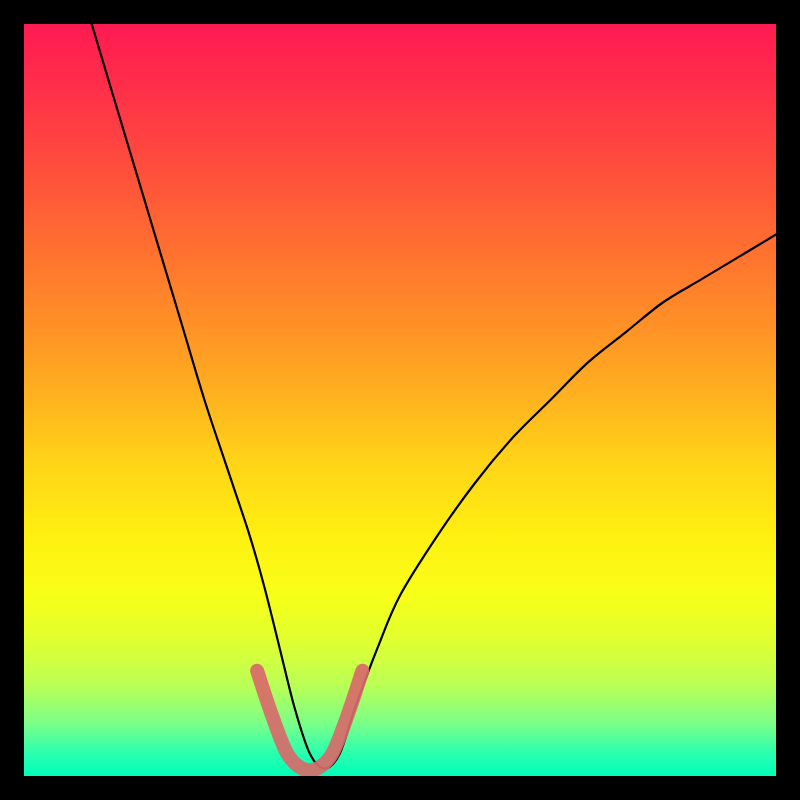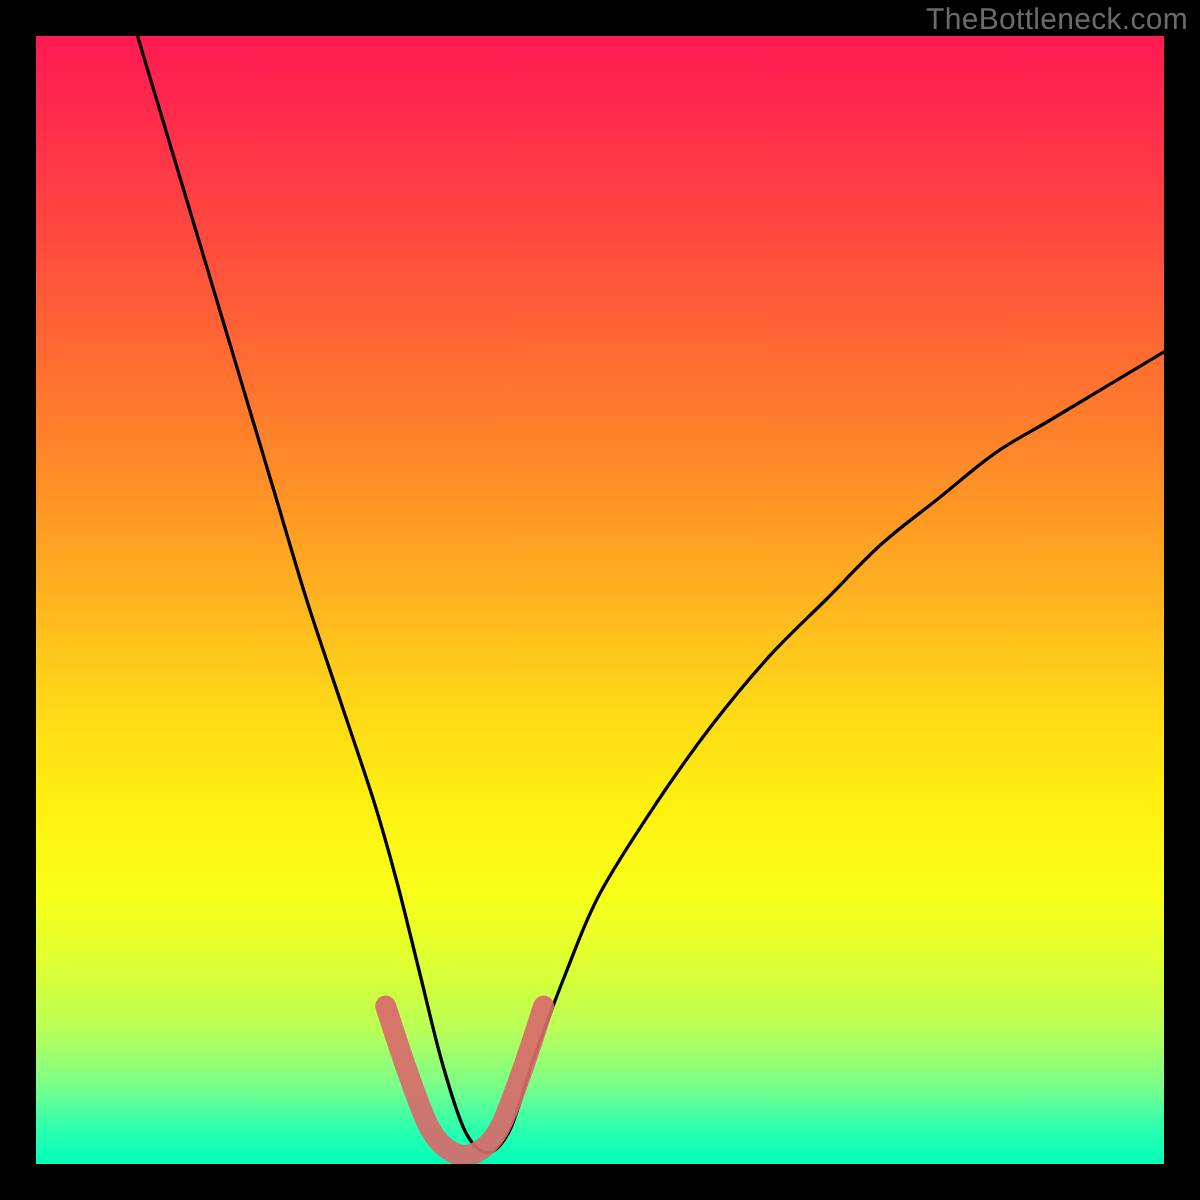--- a/index.html
+++ b/index.html
@@ -55,21 +55,20 @@
   svg {
     position: absolute;
     left: 0;
     top: 0;
   }
 </style>
 </head>
 <body>
 
 <div class="frame">
-  <div class="watermark">TheBottleneck.com</div>
 
   <div class="plot">
     <svg id="chart-svg" width="752" height="752" viewBox="0 0 752 752">
         <path d="M 67.67999999999999 0 C 71.44 12.533333333333323, 82.72 50.13333333333327, 90.24 75.19999999999993 C 97.75999999999999 100.2666666666666, 105.28 125.3333333333333, 112.8 150.39999999999998 C 120.32 175.46666666666667, 127.83999999999999 200.53333333333336, 135.35999999999999 225.60000000000002 C 142.88 250.66666666666669, 150.39999999999998 275.73333333333335, 157.92 300.8 C 165.44 325.8666666666667, 172.95999999999998 352.18666666666667, 180.48 376 C 188 399.81333333333333, 195.52 421.12, 203.04000000000002 443.68 C 210.56000000000003 466.24, 219.33333333333331 491.3066666666667, 225.6 511.36 C 231.86666666666667 531.4133333333333, 235.62666666666667 545.2, 240.64000000000001 564 C 245.65333333333336 582.8, 250.66666666666669 604.1066666666666, 255.68 624.16 C 260.6933333333333 644.2133333333334, 265.70666666666665 666.7733333333333, 270.71999999999997 684.32 C 275.7333333333333 701.8666666666668, 280.74666666666667 719.4133333333334, 285.76 729.44 C 290.7733333333333 739.4666666666667, 295.7866666666667 744.48, 300.8 744.48 C 305.81333333333333 744.48, 310.82666666666665 739.4666666666667, 315.84 729.44 C 320.8533333333333 719.4133333333334, 324.61333333333334 701.8666666666668, 330.88 684.32 C 337.14666666666665 666.7733333333333, 345.92 642.96, 353.44 624.16 C 360.96 605.3599999999999, 365.97333333333336 590.3199999999999, 376 571.52 C 386.02666666666664 552.72, 401.0666666666667 530.16, 413.6 511.36 C 426.1333333333333 492.56, 438.66666666666663 475.0133333333333, 451.2 458.71999999999997 C 463.73333333333335 442.4266666666666, 476.26666666666665 427.38666666666666, 488.8 413.59999999999997 C 501.33333333333337 399.8133333333333, 513.8666666666667 388.5333333333333, 526.4 376 C 538.9333333333333 363.4666666666667, 551.4666666666667 349.67999999999995, 564 338.4 C 576.5333333333333 327.12, 589.0666666666667 318.3466666666667, 601.6 308.32000000000005 C 614.1333333333333 298.2933333333334, 626.6666666666666 287.0133333333334, 639.1999999999999 278.24 C 651.7333333333332 269.46666666666664, 664.2666666666668 263.19999999999993, 676.8000000000001 255.67999999999995 C 689.3333333333334 248.15999999999994, 701.8666666666667 240.64, 714.4 233.12 C 726.9333333333333 225.60000000000002, 745.7333333333333 214.32000000000005, 752 210.56000000000006" fill="none" stroke="#000000" stroke-width="2.2" stroke-linecap="round"></path>
         <path d="M 233.12 646.72 C 235.62666666666667 654.24, 243.1466666666667 678.0533333333334, 248.16000000000003 691.84 C 253.17333333333335 705.6266666666667, 258.18666666666667 720.6666666666667, 263.2 729.44 C 268.2133333333333 738.2133333333334, 273.2266666666667 741.9733333333334, 278.24 744.48 C 283.25333333333333 746.9866666666667, 288.2666666666667 746.9866666666667, 293.28000000000003 744.48 C 298.29333333333335 741.9733333333334, 303.3066666666667 738.2133333333334, 308.32 729.44 C 313.3333333333333 720.6666666666667, 318.3466666666667 705.6266666666667, 323.36 691.84 C 328.37333333333333 678.0533333333334, 335.8933333333334 654.24, 338.40000000000003 646.72" fill="none" stroke="#d86a6a" stroke-width="14" stroke-linecap="round" stroke-linejoin="round" opacity="0.92"></path>
       </svg>
   </div>
 </div>
 
 </body></html>

